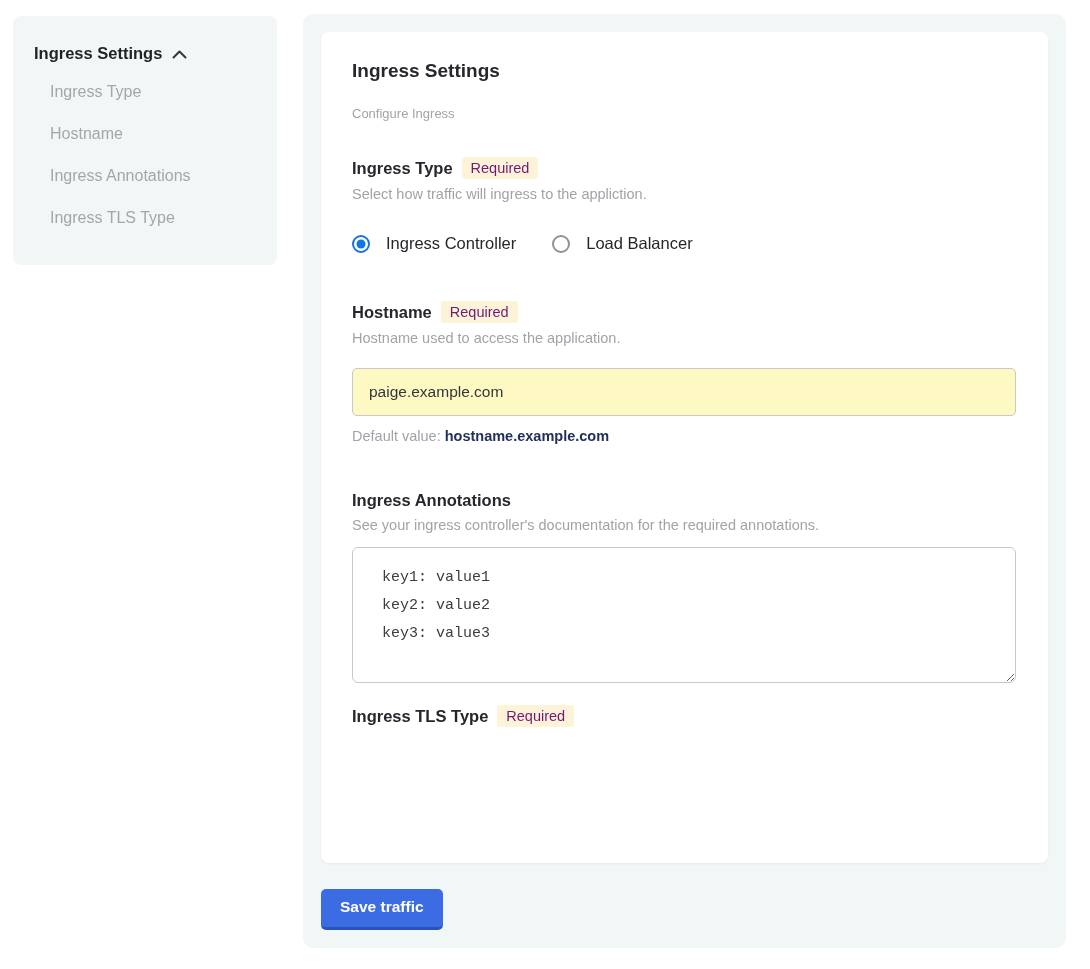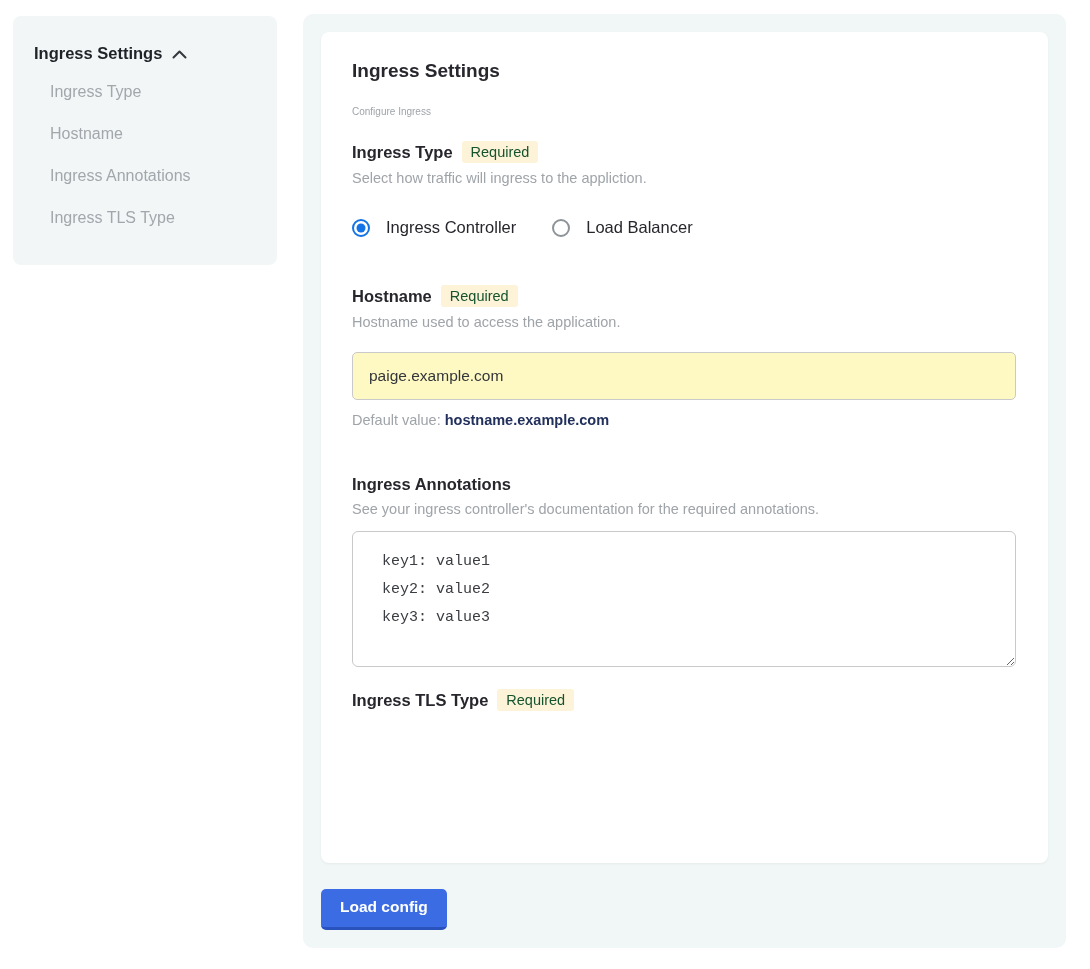--- a/index.html
+++ b/index.html
@@ -62,38 +62,38 @@
     box-shadow: 0 1px 3px rgba(0,0,0,0.05);
     padding: 28px 31px 0 31px;
   }
   .card-title {
     font-size: 19px;
     font-weight: bold;
     color: #27272e;
     margin-bottom: 24px;
   }
   .card-subtitle {
-    font-size: 10px;
+    font-size: 13px;
     color: #9fa4a9;
-    margin-bottom: 24px;
+    margin-bottom: 36px;
   }
 
   .section-label-row {
     display: flex;
     align-items: center;
     gap: 9px;
   }
   .section-label {
     font-size: 16.5px;
     font-weight: bold;
     color: #26262c;
   }
   .required-badge {
     background: #fdf3d8;
-    color: #14532d;
+    color: #701a75;
     font-size: 14.5px;
     padding: 3px 9px;
     border-radius: 3px;
   }
   .helper-text {
     font-size: 14.5px;
     color: #9fa4a9;
     margin-top: 7px;
   }
 
@@ -266,14 +266,14 @@
     <div class="section-tls">
       <div class="section-label-row">
         <span class="section-label">Ingress TLS Type</span>
         <span class="required-badge">Required</span>
       </div>
       <div class="tls-radios">
       </div>
     </div>
   </div>
 
-  <button class="save-button">Load config</button>
+  <button class="save-button">Save traffic</button>
 </section>
 
 </body></html>

